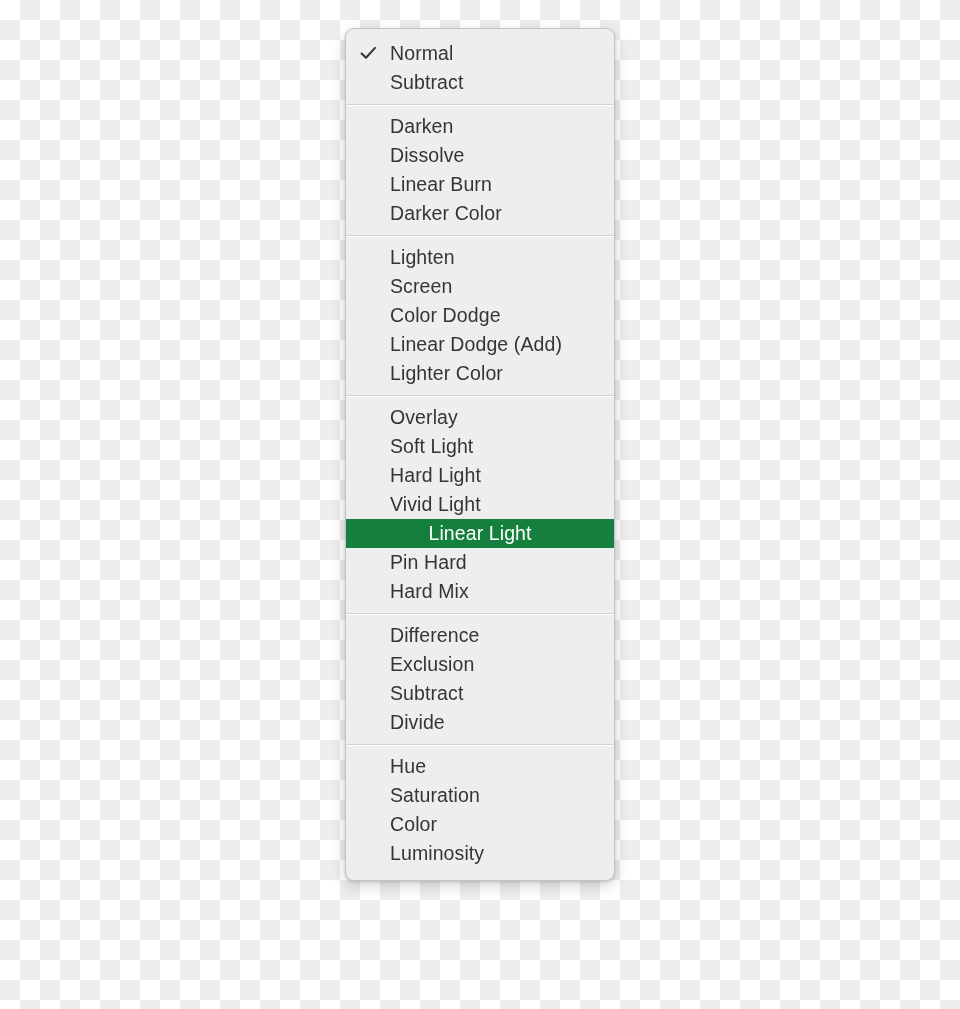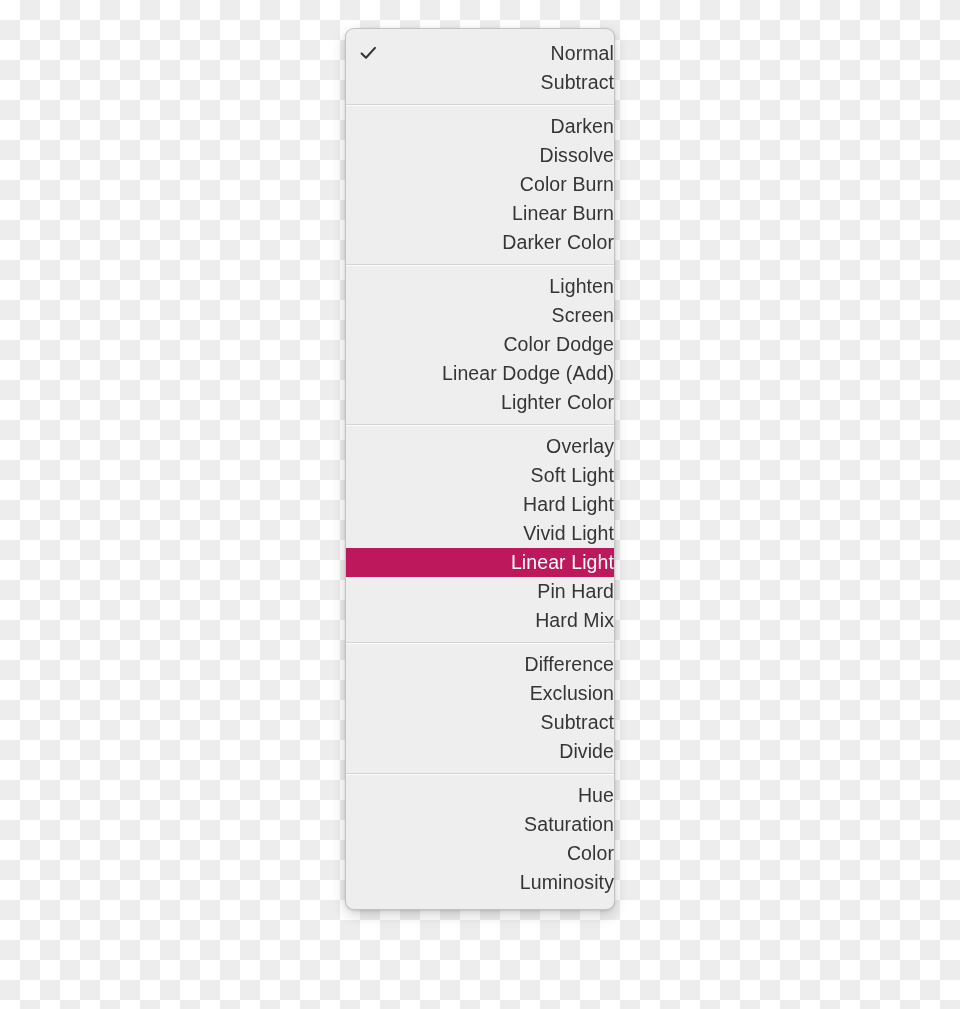--- a/index.html
+++ b/index.html
@@ -39,21 +39,20 @@
     border: 1px solid rgba(160,160,160,0.55);
     box-shadow:
       0 5px 14px rgba(0,0,0,0.17),
       0 1px 3px rgba(0,0,0,0.12);
     padding: 10px 0 12px 0;
     overflow: hidden;
   }
 
   .group {
     display: block;
-    text-align: right;
   }
 
   .separator {
     height: 1px;
     background: #d3d3d3;
     margin: 7px 0 7px 0;
     box-shadow: 0 1px 0 rgba(255,255,255,0.85);
   }
 
   .item {
@@ -81,22 +80,23 @@
   .item .check-slot svg {
     display: block;
   }
 
   .item .label {
     flex: 1 1 auto;
     letter-spacing: 0.1px;
   }
 
   .item.selected {
-    background: #be185d;
+    background: #15803d;
     color: #ffffff;
+    flex-direction: column;
   }
   .item.selected .label {
     color: #ffffff;
   }
 </style>
 </head>
 <body>
 
 <div id="canvas">
   <div class="menu" id="menu-root">
@@ -119,24 +119,20 @@
         <div class="item">
           <span class="check-slot"></span>
           <span class="label">Darken</span>
         </div>
         <div class="item">
           <span class="check-slot"></span>
           <span class="label">Dissolve</span>
         </div>
         <div class="item">
           <span class="check-slot"></span>
-          <span class="label">Color Burn</span>
-        </div>
-        <div class="item">
-          <span class="check-slot"></span>
           <span class="label">Linear Burn</span>
         </div>
         <div class="item">
           <span class="check-slot"></span>
           <span class="label">Darker Color</span>
         </div>
       </div>
       <div class="separator"></div>
       <div class="group">
         <div class="item">

